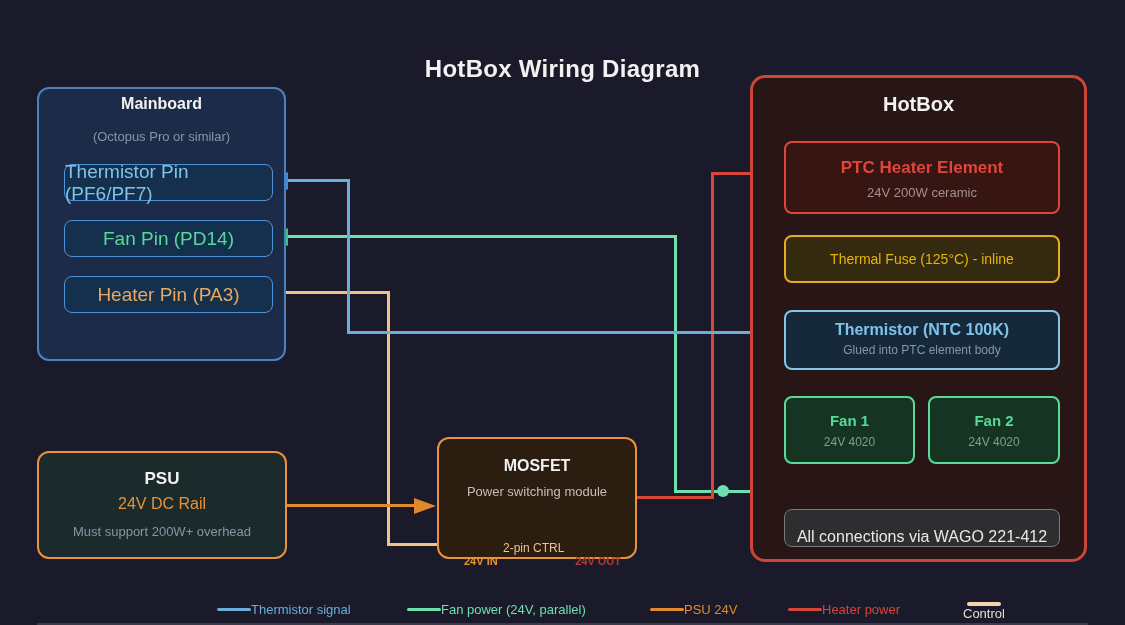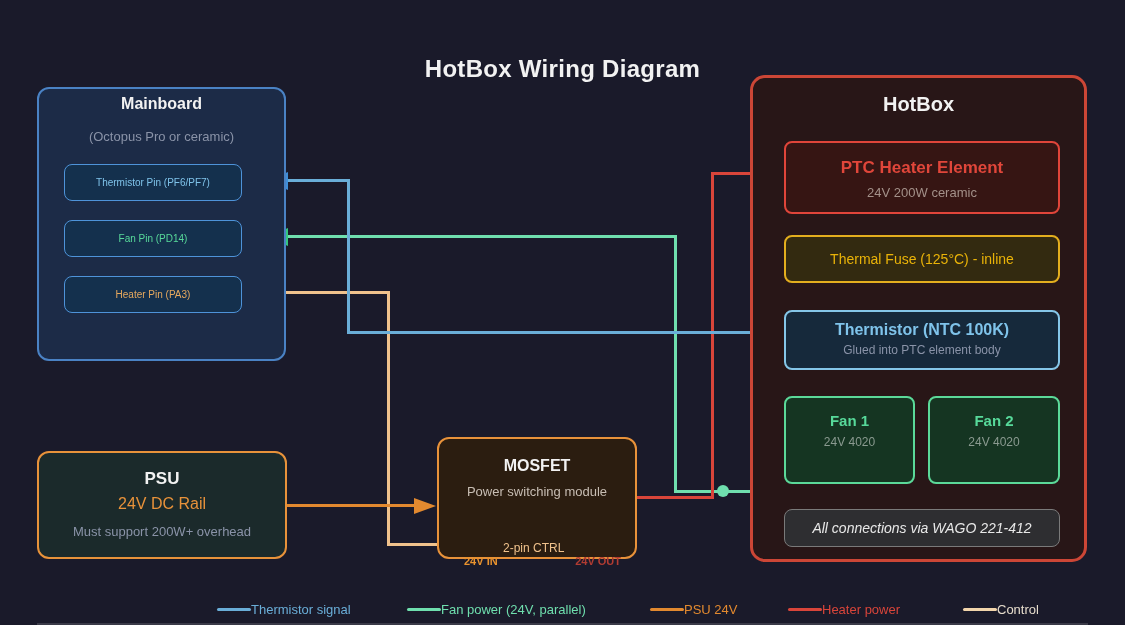--- a/index.html
+++ b/index.html
@@ -17,41 +17,41 @@
   
   .groupbox{position:absolute;border-radius:12px;box-sizing:border-box;}
   .mainboard{left:37px;top:87px;width:249px;height:274px;background:#1c2b47;border:2.5px solid #4a82c4;}
   .psu{left:37px;top:451px;width:250px;height:108px;background:#1b2a2b;border:2.5px solid #e8923a;}
   .mosfet{left:437px;top:437px;width:200px;height:122px;background:#2b1d10;border:2.5px solid #e8923a;}
   .hotbox{left:750px;top:75px;width:337px;height:487px;background:#281617;border:3px solid #cc4636;border-radius:15px;}
   .box-title{position:absolute;width:100%;text-align:center;font-weight:bold;color:#f2f2f2;}
   .box-sub{position:absolute;width:100%;text-align:center;color:#8a93a8;}
   
   .pin{
-    position:absolute;left:25px;width:178px;height:37px;box-sizing:border-box;
+    position:absolute;left:25px;width:209px;height:37px;box-sizing:border-box;
     background:#14304d;border:1.5px solid #4e93d9;border-radius:8px;
-    display:flex;align-items:center;justify-content:center;font-size:10px;
+    display:flex;align-items:center;justify-content:center;font-size:19px;
   }
   .pin-thermistor{top:75px;color:#7fc3ea;}
   .pin-fan{top:131px;color:#57d99a;}
   .pin-heater{top:187px;color:#e7a95e;}
   
   .card{position:absolute;left:31px;width:276px;box-sizing:border-box;border-radius:8px;text-align:center;}
   .ptc{top:63px;height:73px;background:#361513;border:2px solid #e0453a;}
   .ptc-title{top:15px;font-size:17px;color:#e0463a;}
   .fuse{top:157px;height:48px;background:#332a10;border:2px solid #e3ae1e;display:flex;align-items:center;justify-content:center;font-size:14px;color:#eab308;}
   .thermistor-card{top:232px;height:60px;background:#16293b;border:2px solid #85c6e8;}
   .thermistor-title{top:9px;font-size:16px;color:#7fc3ea;}
-  .fan-card{top:318px;height:88px;background:#153522;border:2px solid #5bd999;}
+  .fan-card{top:318px;height:68px;background:#153522;border:2px solid #5bd999;}
   .fan1{left:31px;width:131px;}
   .fan2{left:175px;width:132px;}
   .fan-title{top:14px;font-size:15px;color:#57d99a;}
   .fan-sub{top:37px;font-size:12px;color:#8a9a90;}
   .parallel-note{top:399px;left:95px;width:150px;text-align:center;font-size:12px;font-style:italic;color:#cfe8d8;}
-  .wago{top:431px;height:38px;background:#2e2e31;border:1.5px solid #7a7a7a;display:flex;align-items:center;justify-content:center;font-size:14px;color:#e8e8e8;font-style:italic;}
+  .wago{top:431px;height:38px;background:#2e2e31;border:1.5px solid #7a7a7a;display:flex;align-items:flex-end;justify-content:center;font-size:16px;color:#e8e8e8;}
   
   .wire{position:absolute;}
   .w-blue{background:#6aaed8;}
   .w-green{background:#6fdfae;}
   .w-orange{background:#e2892f;}
   .w-red{background:#d9453a;}
   .w-ctrl{background:#f0c28c;}
   .arrow{position:absolute;width:0;height:0;}
   .arrow-left-blue{border-top:9px solid transparent;border-bottom:9px solid transparent;border-right:21px solid #3f8fd8;}
   .arrow-left-green{border-top:9px solid transparent;border-bottom:9px solid transparent;border-right:21px solid #35c57f;}
@@ -97,21 +97,21 @@
   <div class="wire w-orange" style="left:286px;top:504px;width:131px;height:3px;"></div>
   <div class="arrow arrow-right-orange" style="left:414px;top:498px;"></div>
 
   <div class="wire w-blue" style="left:281px;top:179px;width:69px;height:3px;"></div>
   <div class="wire w-blue" style="left:347px;top:179px;width:3px;height:155px;"></div>
   <div class="wire w-blue" style="left:347px;top:331px;width:434px;height:3px;"></div>
   <div class="arrow arrow-left-blue" style="left:267px;top:172px;"></div>
 
   <div class="groupbox mainboard">
     <div class="box-title" style="top:6px;font-size:16px;">Mainboard</div>
-    <div class="box-sub" style="top:40px;font-size:13px;">(Octopus Pro or ceramic)</div>
+    <div class="box-sub" style="top:40px;font-size:13px;">(Octopus Pro or similar)</div>
     <div class="pin pin-thermistor">
         <span>Thermistor Pin (PF6/PF7)</span>
       </div>
     <div class="pin pin-fan">
         <span>Fan Pin (PD14)</span>
       </div>
     <div class="pin pin-heater">
         <span>Heater Pin (PA3)</span>
       </div>
   </div>
@@ -174,18 +174,18 @@
     <span>Fan power (24V, parallel)</span>
   </div>
   <div class="legend-item" style="left:650px;color:#e2892f;">
     <span class="swatch" style="background:#e2892f;"></span>
     <span>PSU 24V</span>
   </div>
   <div class="legend-item" style="left:788px;color:#d9453a;">
     <span class="swatch" style="background:#d9453a;"></span>
     <span>Heater power</span>
   </div>
-  <div class="legend-item" style="left:963px;color:#e6dccc;">
+  <div class="legend-item" style="left:963px;color:#e6dccc;flex-direction:column;">
     <span class="swatch" style="background:#f2d5ab;"></span>
     <span>Control</span>
   </div>
 
 </div>
 
 </body></html>

